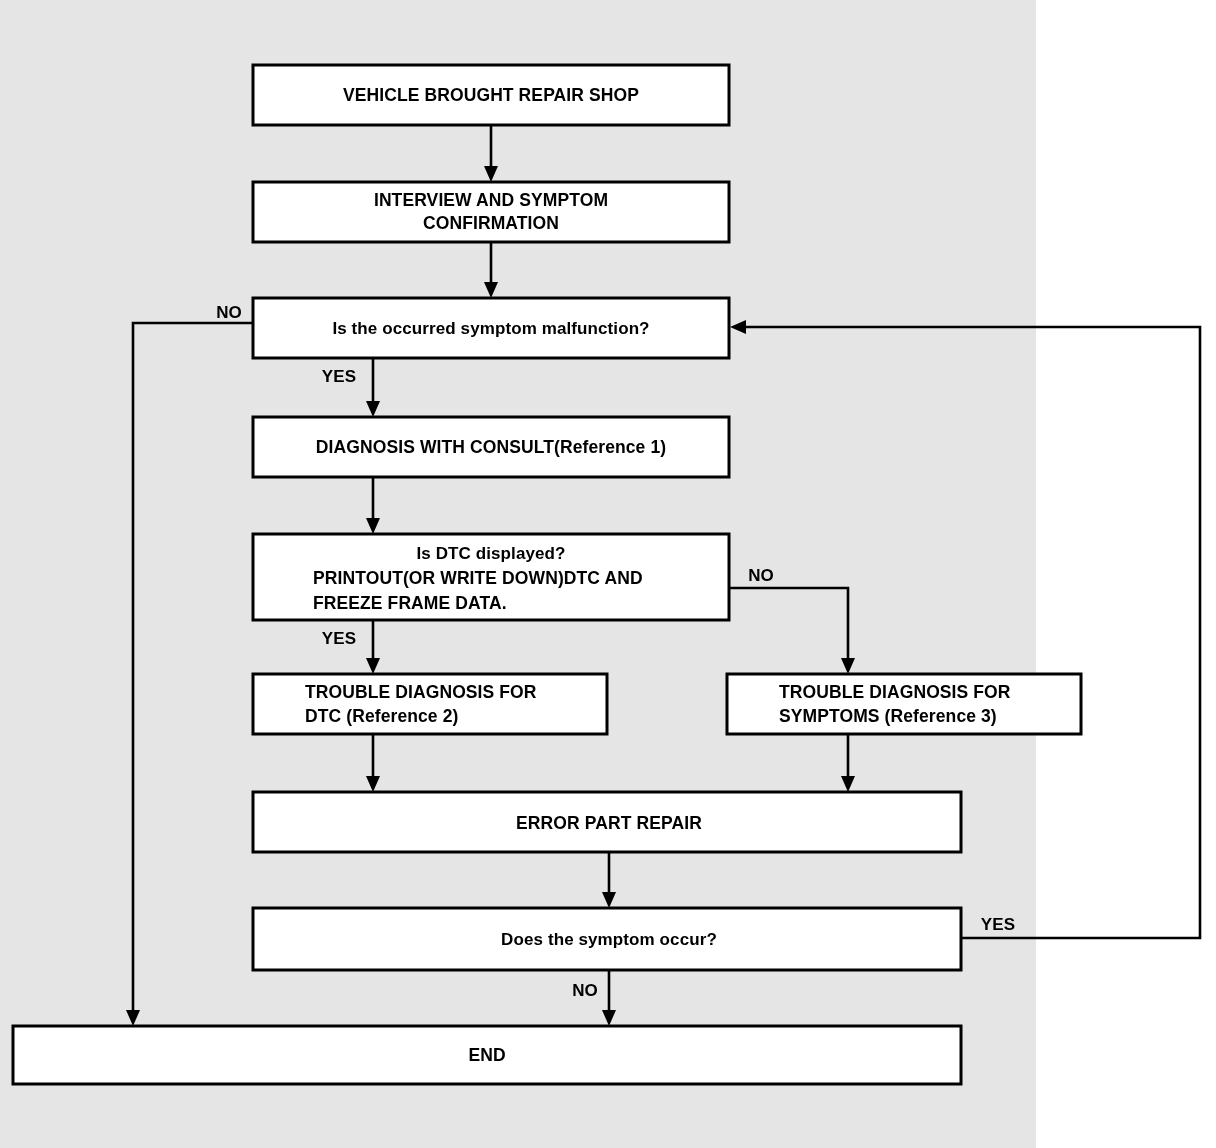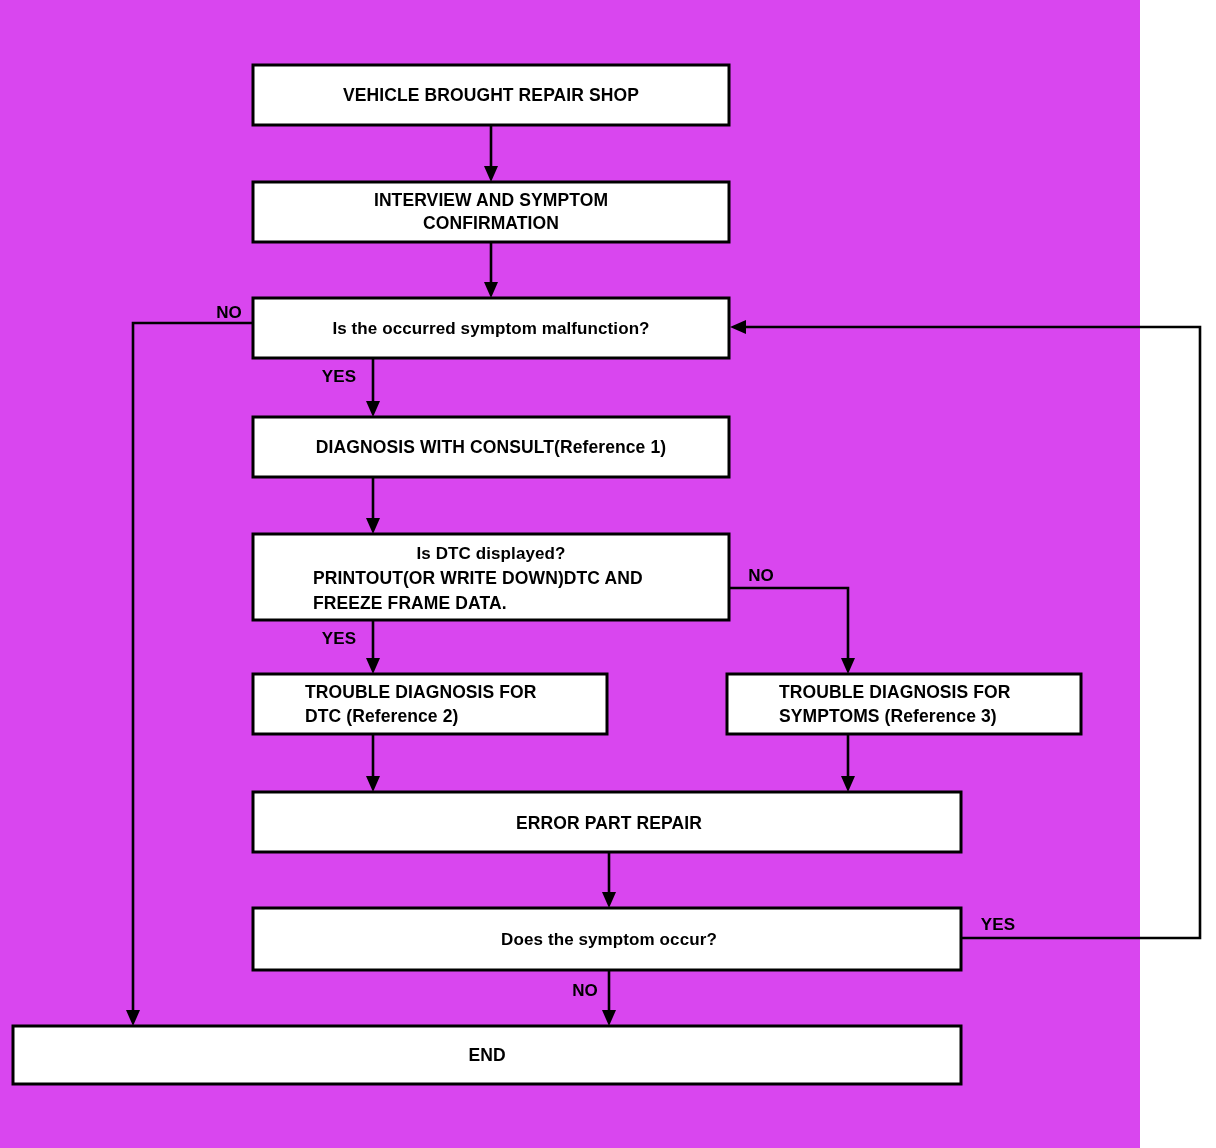--- a/index.html
+++ b/index.html
@@ -9,23 +9,23 @@
     background: #ffffff;
   }
   body {
     width: 1216px;
     height: 1148px;
     font-family: "Liberation Sans", sans-serif;
     overflow: hidden;
   }
   #flowchart-root {
     position: relative;
-    width: 1140px;
+    width: 1036px;
     height: 1148px;
-    background: #d946ef;
+    background: #e5e5e5;
   }
   svg.chart {
     display: block;
     width: 1216px;
     height: 1148px;
   }
   .box {
     fill: #ffffff;
     stroke: #000000;
     stroke-width: 3;

